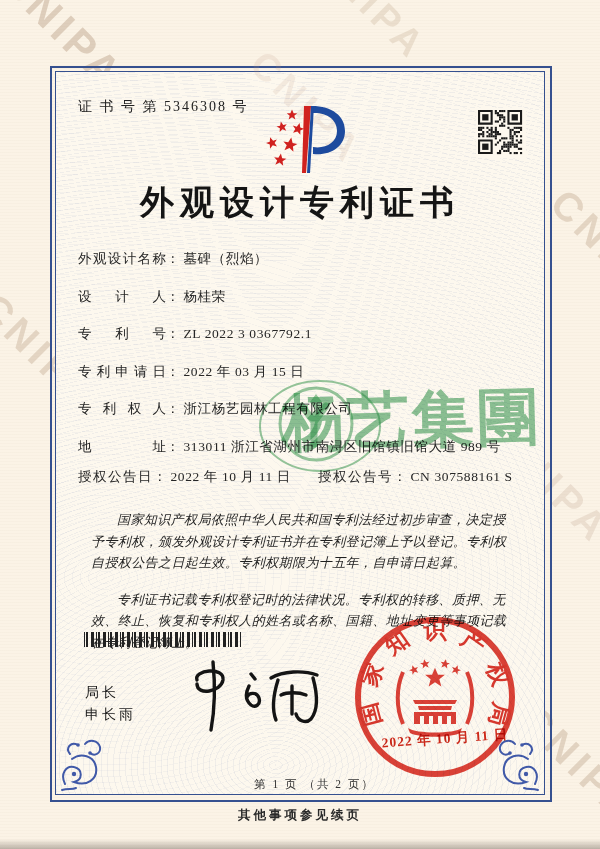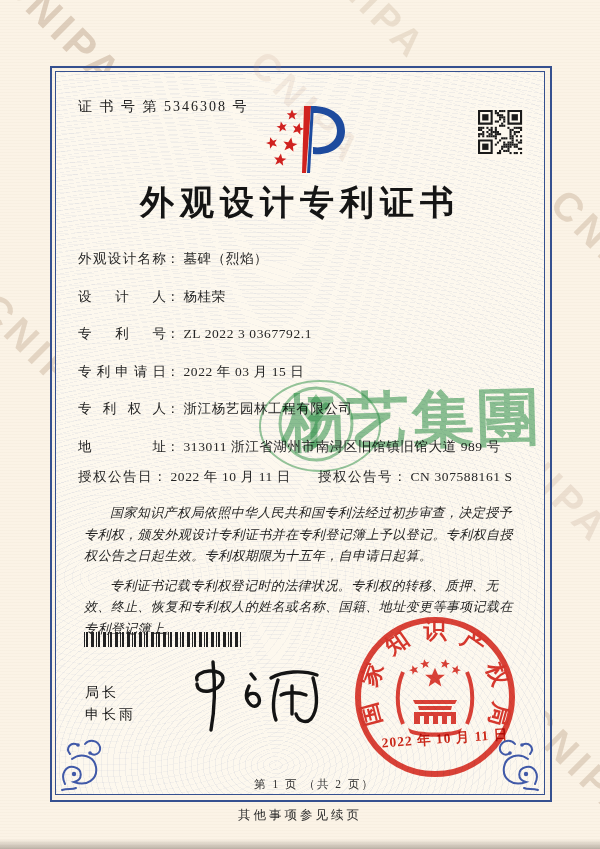--- a/index.html
+++ b/index.html
@@ -37,36 +37,36 @@
   .fields{position:absolute;left:78px;top:250px;font-size:13.5px;color:#262626;}
   .frow{height:37.6px;white-space:nowrap;}
   .flabel{display:inline-block;width:88px;text-align:justify;text-align-last:justify;}
   .fvalue{letter-spacing:0.6px;padding-left:4px;}
   .grant-row{position:absolute;left:78px;top:468px;font-size:13.5px;color:#262626;white-space:nowrap;}
   .grant-right{position:absolute;left:240px;top:0;}
   .glabel{letter-spacing:1.5px;}
   
   .body-text{position:absolute;left:76px;top:494px;width:448px;font-size:13px;
       line-height:1.66;color:#1f1f1f;font-style:italic;}
-  .body-text p{margin:8px;text-indent:2em;letter-spacing:0.4px;}
+  .body-text p{margin:15px;text-indent:2em;letter-spacing:0.4px;}
   
   .barcode{position:absolute;left:84px;top:632px;}
   
   .sig-role{position:absolute;left:85px;top:684px;font-size:14px;letter-spacing:3px;color:#1a1a1a;font-weight:500;font-family:Liberation Mono, monospace;}
   .sig-name{position:absolute;left:85px;top:706px;font-size:14px;letter-spacing:3px;color:#1a1a1a;font-weight:500;}
   .sig-hand{position:absolute;left:175px;top:650px;}
   
   .seal{position:absolute;left:350px;top:612px;opacity:0.92;mix-blend-mode:multiply;}
   .seal-date{position:absolute;left:360px;top:730px;width:170px;text-align:center;
       font-size:13.5px;font-weight:bold;color:#cf2b1d;letter-spacing:1px;
       transform:rotate(-4deg);mix-blend-mode:multiply;}
   .page-info{position:absolute;left:0;right:0;top:777px;text-align:center;
       font-size:11.5px;color:#333;letter-spacing:2px;margin-left:29px;}
   .footer-note{position:absolute;left:0;right:0;top:807px;text-align:center;
-      font-size:12.5px;color:#2a2a2a;letter-spacing:3px;}
+      font-size:12.5px;color:#2a2a2a;letter-spacing:3px;font-weight:bold;}
   
   .flourish{position:absolute;}
   .fl-left{left:58px;top:738px;}
   .fl-right{left:492px;top:738px;transform:scaleX(-1);}
   
   .company-wm{position:absolute;left:258px;top:376px;width:300px;height:100px;
       mix-blend-mode:multiply;}
   .company-wm .yy{position:absolute;left:0;top:2px;opacity:0.5;}
   .company-text{position:absolute;left:24px;top:2px;font-size:62px;font-weight:bold;
       color:rgba(44,148,72,0.55);letter-spacing:3px;transform:rotate(-1.5deg);

